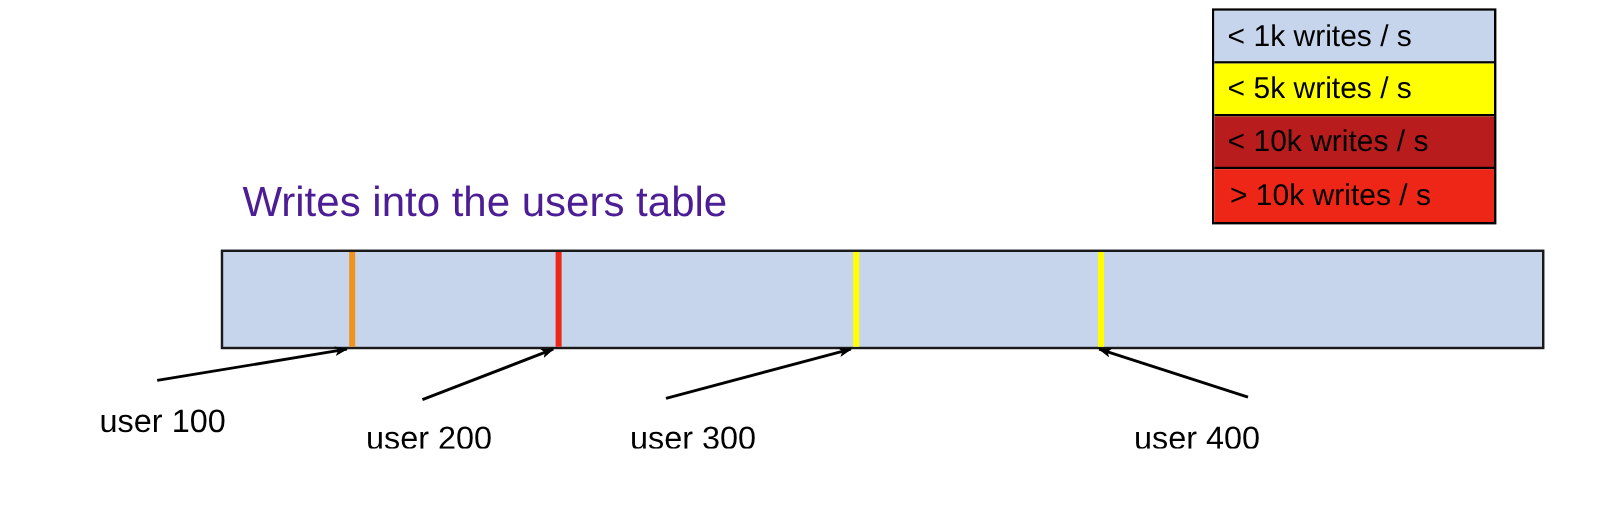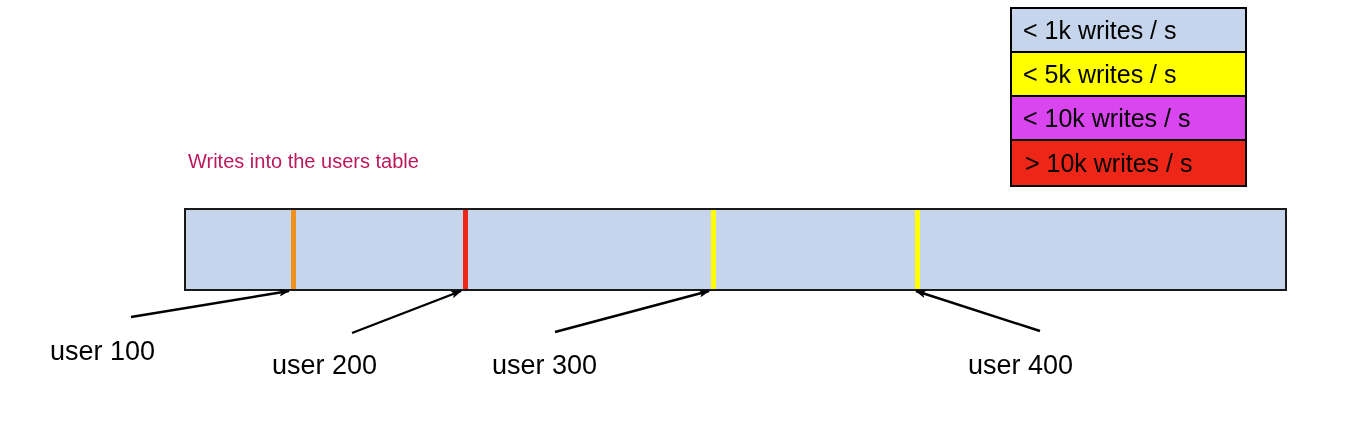--- a/index.html
+++ b/index.html
@@ -45,26 +45,26 @@
     font-size: 25px;
     line-height: 1;
     color: #000000;
     white-space: nowrap;
     letter-spacing: 0px;
   }
 
   
   #caption {
     position: absolute;
-    left: 188px;
+    left: 202px;
     top: 151px;
-    font-size: 20px;
+    font-size: 35px;
     line-height: 1;
     white-space: nowrap;
-    color: #be185d;
+    color: #4c1d95;
   }
 
   
   #bar {
     position: absolute;
     left: 184px;
     top: 208px;
     width: 1103px;
     height: 83px;
     background: #c6d5eb;
@@ -88,35 +88,36 @@
     pointer-events: none;
   }
 
   
   .user-label {
     position: absolute;
     font-size: 27px;
     line-height: 1;
     white-space: nowrap;
     color: #000000;
+    margin-left: 33px;
   }
 </style>
 </head>
 <body>
 
 <div id="canvas">
 
   <div id="legend">
     <div class="legend-row" style="background: rgb(198, 213, 235);">
       <span class="legend-label">&lt; 1k writes / s</span>
     </div>
     <div class="legend-row" style="background: rgb(255, 255, 0); text-align: center;">
       <span class="legend-label">&lt; 5k writes / s</span>
     </div>
-    <div class="legend-row" style="background: #d946ef;">
+    <div class="legend-row" style="background: #b91c1c;">
       <span class="legend-label">&lt; 10k writes / s</span>
     </div>
     <div class="legend-row" style="background: rgb(238, 38, 23);">
       <span class="legend-label">&gt; 10k writes / s</span>
     </div>
   </div>
 
   <div id="caption">Writes into the users table</div>
 
   <div id="bar" style="background: rgb(198, 213, 235); border-color: rgb(26, 26, 26);">
@@ -134,15 +135,15 @@
     </defs>
     <line x1="131" y1="317" x2="289" y2="291" stroke="#000000" stroke-width="2.4" marker-end="url(#arrowhead)"></line>
     <line x1="352" y1="333" x2="461" y2="291" stroke="#000000" stroke-width="2.4" marker-end="url(#arrowhead)"></line>
     <line x1="555" y1="332" x2="709" y2="291" stroke="#000000" stroke-width="2.4" marker-end="url(#arrowhead)"></line>
     <line x1="1040" y1="331" x2="916" y2="291" stroke="#000000" stroke-width="2.4" marker-end="url(#arrowhead)"></line>
   </svg>
 
   <div class="user-label" style="left: 50px; top: 338px;">user 100</div>
   <div class="user-label" style="left: 272px; top: 352px;">user 200</div>
   <div class="user-label" style="left: 492px; top: 352px; text-align: right;">user 300</div>
-  <div class="user-label" style="left: 968px; top: 352px; text-align: right;">user 400</div>
+  <div class="user-label" style="left: 912px; top: 352px; text-align: right;">user 400</div>
 
 </div>
 
 </body></html>

